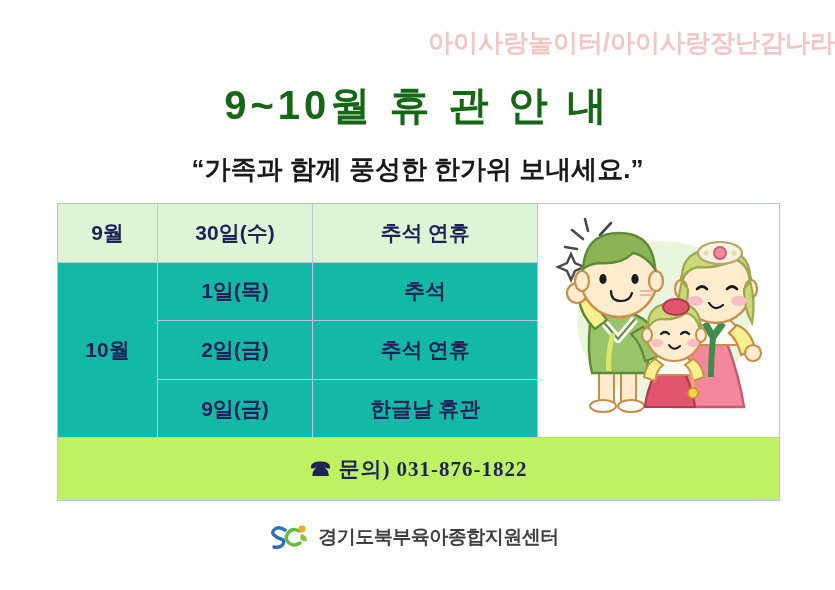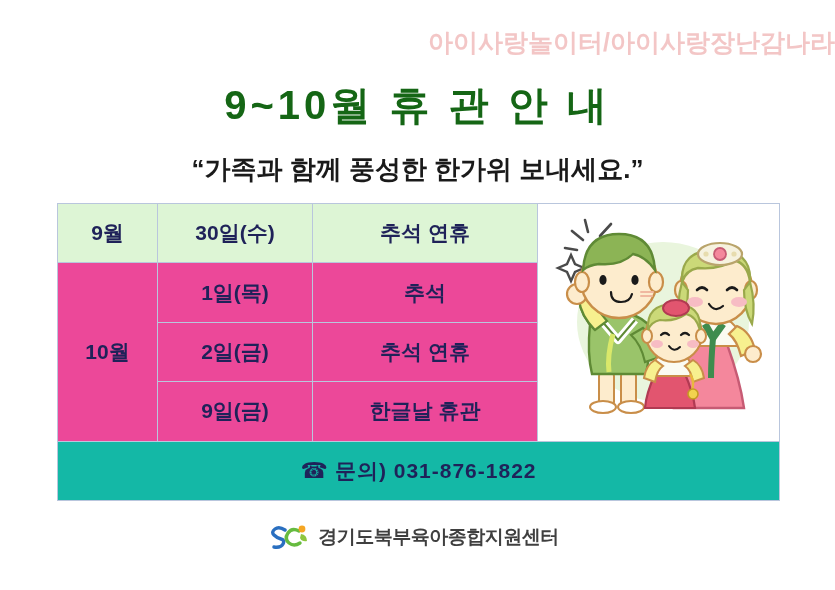--- a/index.html
+++ b/index.html
@@ -85,32 +85,33 @@
     color: #1f2259;
     font-size: 21px;
     padding: 0;
   }
   .col-month  { width: 100px; }
   .col-day    { width: 155px; }
   .col-note   { width: 225px; }
   .col-art    { width: 242px; }
 
   td.green   { background: #ddf5d5; }
-  td.white   { background: #ec4899; }
-  td.note    { color: #d60000; }
+  td.white   { background: #14b8a6; }
+  td.note    { color: #d60000; font-family: Liberation Serif, serif; }
   td.art-cell{
     background: #ffffff;
     position: relative;
     padding: 0;
   }
   td.contact {
-    background: #14b8a6;
+    background: #bef264;
     color: #1f2259;
     font-size: 23px;
     letter-spacing: 1px;
+    font-family: Liberation Serif, serif;
   }
   .phone-glyph {
     font-size: 22px;
     margin-right: 6px;
     color: #1f2259;
   }
 
   
   .family-art {
     position: absolute;

